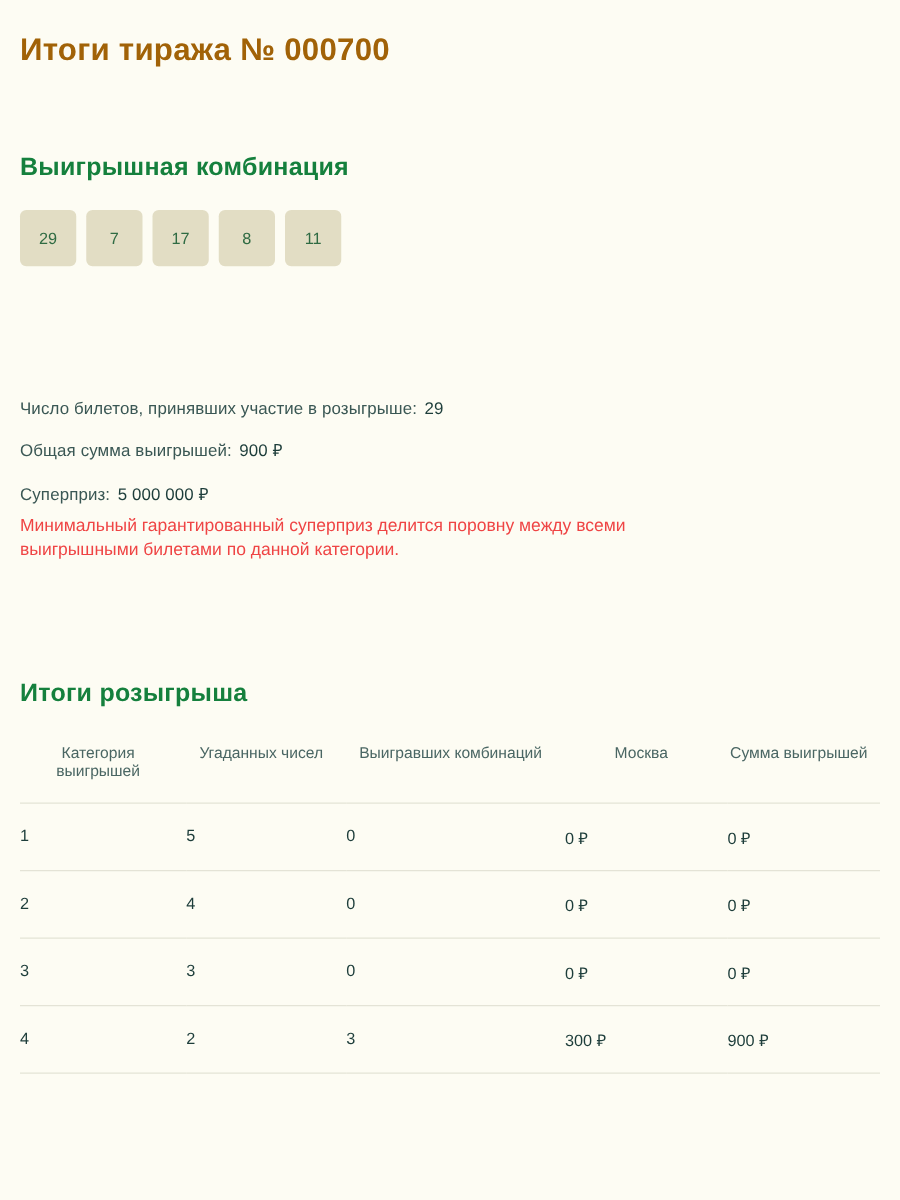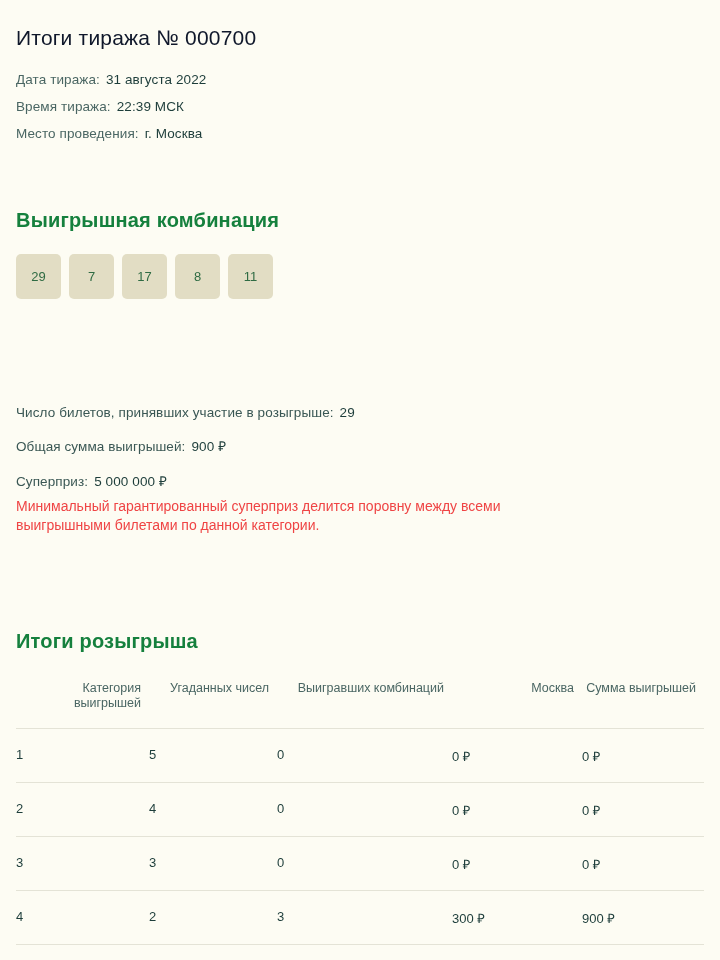--- a/index.html
+++ b/index.html
@@ -13,24 +13,24 @@
     font-family: "Liberation Sans", sans-serif;
     color: #27423f;
     overflow: hidden;
   }
   .page {
     padding: 26px 16px 0 16px;
     box-sizing: border-box;
     width: 720px;
   }
   h1.title {
-    font-size: 21px;
-    font-weight: normal;
+    font-size: 25px;
+    font-weight: bold;
     letter-spacing: 0.2px;
-    color: #0f172a;
+    color: #a16207;
     margin: 0 0 22px 0;
   }
   .meta-row {
     font-size: 13.5px;
     color: #3a5754;
     margin-bottom: 12px;
     letter-spacing: 0.1px;
   }
   .meta-row .label {
     color: #4a6663;
@@ -89,21 +89,21 @@
   .section-results {
     margin-top: 95px;
   }
   table.results {
     width: 688px;
     border-collapse: collapse;
     margin-top: 28px;
     font-size: 13px;
   }
   table.results th {
-    text-align: right;
+    text-align: center;
     font-weight: normal;
     color: #4a6663;
     font-size: 12.5px;
     padding: 0 8px 16px 0;
     vertical-align: top;
     line-height: 1.25;
     border-bottom: 1px solid #e4e3d6;
   }
   table.results td {
     padding: 18px 8px 17px 0;
@@ -118,31 +118,20 @@
   table.results col.c3 { width: 130px; }
   table.results col.c4 { width: 122px; }
 </style>
 </head>
 <body>
 
 <div class="page">
 
   <h1 class="title">Итоги тиража № 000700</h1>
 
-  <div class="meta">
-    <div class="meta-row">
-      <span class="label">Дата тиража:</span><span class="value">31 августа 2022</span>
-    </div>
-    <div class="meta-row">
-      <span class="label">Время тиража:</span><span class="value">22:39 МСК</span>
-    </div>
-    <div class="meta-row">
-      <span class="label">Место проведения:</span><span class="value">г. Москва</span>
-    </div>
-  </div>
 
   <div class="section-combination">
     <h2 class="section-title">Выигрышная комбинация</h2>
     <div class="balls">
       <div class="ball">29</div>
       <div class="ball">7</div>
       <div class="ball">17</div>
       <div class="ball">8</div>
       <div class="ball">11</div>
     </div>

